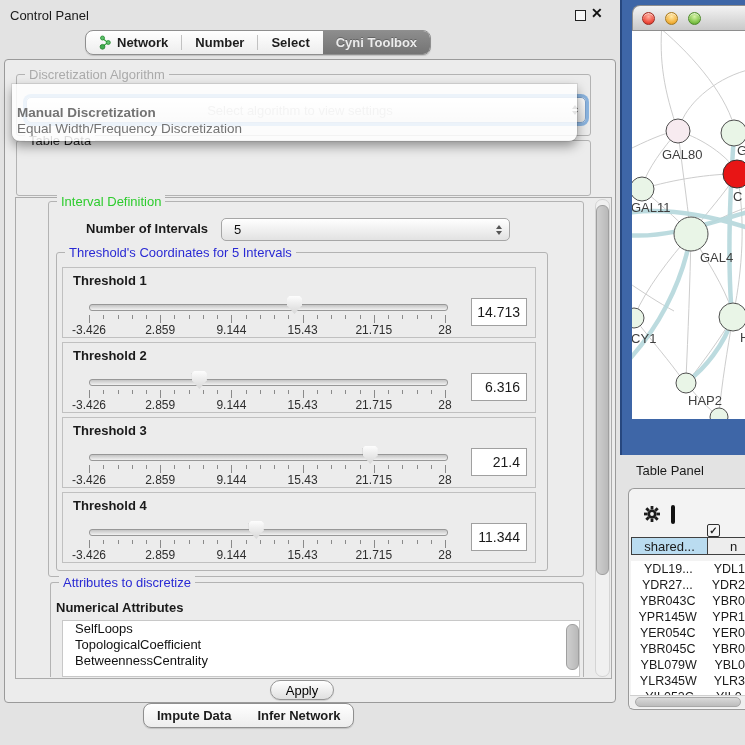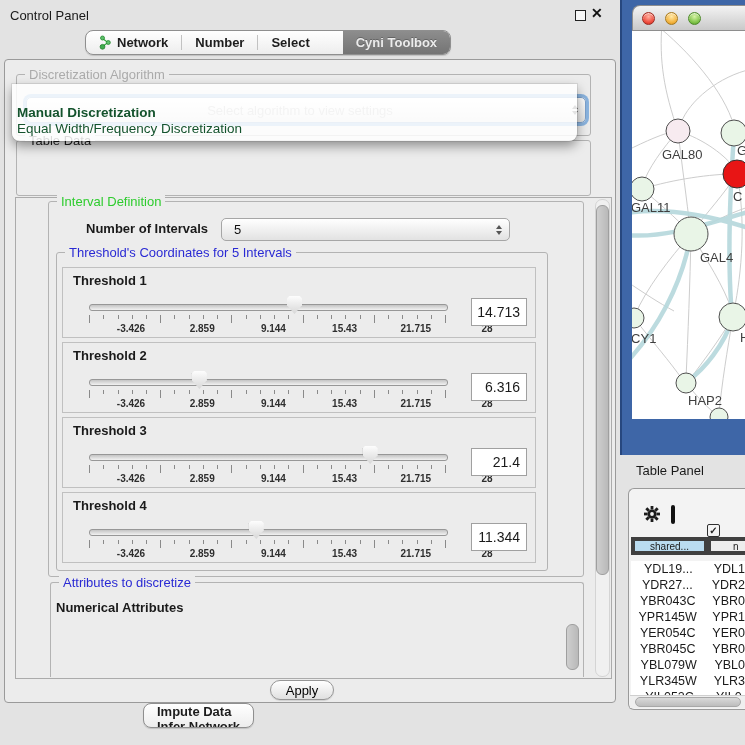--- a/index.html
+++ b/index.html
@@ -10,24 +10,24 @@
   
   #cp-title{left:10px;top:8px;font-size:13px;color:#1a1a1a;}
   #float-icon{left:575px;top:10px;width:9px;height:9px;border:1.6px solid #222;background:#f7f7f7;}
   #close-icon{left:591px;top:5px;font-size:14px;font-weight:bold;color:#111;}
 
   
   .segbar{display:flex;align-items:stretch;background:linear-gradient(#ffffff,#ededed);
           border:1px solid #8f8f8f;border-radius:8px;overflow:hidden;height:23px;
           box-shadow:0 1px 1px rgba(0,0,0,.15);}
   .seg{display:flex;align-items:center;padding:0 13px;font-size:13px;font-weight:600;color:#1c1c1c;white-space:nowrap;}
-  .seg.sel{background:linear-gradient(#8d8d8d,#747474);color:#ececec;text-shadow:0 -1px 0 rgba(0,0,0,.25);margin-left:20px;}
+  .seg.sel{background:linear-gradient(#8d8d8d,#747474);color:#ececec;text-shadow:0 -1px 0 rgba(0,0,0,.25);}
   .segsep{width:1px;background:#c2c2c2;margin:4px 0;}
   #tabbar-top{left:85px;top:30px;}
-  #tabbar-bottom{left:143px;top:703px;flex-direction:column;}
+  #tabbar-bottom{left:143px;top:703px;}
   .net-ico{margin-right:6px;display:inline-flex;}
 
   
   #content-panel{left:4px;top:59px;width:610px;height:642px;background:#ececec;
                  border:1px solid #9a9a9a;border-radius:4px;}
   .groupbox{border:1px solid #b3b3b3;border-radius:3px;}
   .gtitle{position:absolute;top:-8px;left:8px;background:#ececec;padding:0 4px;font-size:13px;line-height:15px;}
   #alg-group{left:16px;top:74px;width:573px;height:60px;}
   #alg-group .gtitle{color:#ababab;}
   #td-group{left:16px;top:140px;width:573px;height:54px;}
@@ -45,42 +45,42 @@
   .spin .up{border-bottom:4px solid #555;}
   .spin .dn{border-top:4px solid #555;}
   #alg-combo{left:26px;top:97px;width:560px;height:26px;border:1px solid #7aa0cc;
              box-shadow:0 0 0 3px rgba(105,160,218,.75);justify-content:center;color:#b5b5b5;}
   #td-combo{left:26px;top:159px;width:559px;height:23px;}
   #noi-combo{left:221px;top:218px;width:289px;height:23px;}
 
   
   #alg-popup{left:12px;top:84px;width:565px;height:57px;background:rgba(255,255,255,.84);
              border-radius:0 0 8px 8px;box-shadow:0 5px 12px rgba(0,0,0,.4),0 0 0 1px rgba(0,0,0,.08);z-index:40;}
-  .pop-item{position:absolute;left:3px;right:18px;height:15px;font-size:13.5px;color:#14532d;padding-left:2px;white-space:nowrap;}
+  .pop-item{position:absolute;left:3px;right:18px;height:15px;font-size:13.5px;color:#737373;padding-left:2px;white-space:nowrap;}
   .pop-item.b{font-weight:bold;}
 
   
   #scrollpanel{left:15px;top:197px;width:595px;height:480px;border:1px solid #ababab;background:#ececec;}
   .vtrack{background:#f0f0f0;border:1px solid #d4d4d4;border-radius:7px;}
   .vthumb{background:linear-gradient(90deg,#cfcfcf,#b9b9b9);border:1px solid #9f9f9f;border-radius:6px;}
   #vscroll-track{left:595px;top:199px;width:13px;height:476px;}
   #vscroll-thumb{left:596px;top:205px;width:11px;height:368px;}
 
   
   .thr-panel{position:absolute;left:62px;width:474px;height:71px;border:1px solid #c0c0c0;background:#ececec;box-sizing:border-box;}
   .thr-label{position:absolute;left:10px;top:5px;font-weight:bold;font-size:13px;}
   .track{position:absolute;left:26px;top:36px;width:357px;height:5px;border:1px solid #979797;border-radius:3px;
          background:linear-gradient(#c4c4c4,#f2f2f2);}
   .thumb{position:absolute;top:28px;width:15px;height:18px;background:linear-gradient(#fdfdfd,#d7d7d7);
          clip-path:polygon(15% 0,85% 0,100% 12%,100% 52%,50% 100%,0 52%,0 12%);
          filter:drop-shadow(0 0 1px #777);}
   .ticks{position:absolute;left:26px;top:47px;width:358px;height:9px;}
   .tick{position:absolute;top:0;width:1px;background:#8a8a8a;}
   .scale{position:absolute;left:26px;top:55px;width:358px;height:12px;}
-  .scale span{position:absolute;transform:translateX(-50%);font-size:10px;font-weight:bold;color:#2e2e2e;white-space:nowrap;margin-left:42px;}
+  .scale span{position:absolute;transform:translateX(-50%);font-size:12px;font-weight:normal;color:#2e2e2e;white-space:nowrap;}
   .valuebox{position:absolute;left:408px;top:30px;width:56px;height:28px;background:#fff;border:1px solid #a0a0a0;
             display:flex;align-items:center;justify-content:flex-end;padding-right:6px;font-size:14px;box-sizing:border-box;}
 
   
   #noi-label{left:86px;top:221px;font-weight:bold;}
   #attr-subtitle{left:56px;top:600px;font-weight:bold;}
   #attr-list{left:62px;top:620px;width:518px;height:57px;background:#fff;border:1px solid #c8c8c8;overflow:hidden;box-sizing:border-box;}
   .attr-item{height:16px;line-height:16px;padding-left:12px;font-size:13px;color:#111;white-space:nowrap;}
   #attr-vthumb{left:566px;top:624px;width:11px;height:44px;}
 
@@ -103,22 +103,22 @@
   
   #tp-title{left:636px;top:463px;font-size:13px;color:#1a1a1a;}
   #tp-container{left:628px;top:488px;width:117px;height:222px;background:#f3f3f3;border:1px solid #9a9a9a;
                 border-radius:6px 0 0 6px;border-right:none;box-sizing:border-box;}
   .tp-rel{position:absolute;}
   .colicon{width:15px;height:15px;border:2px solid #111;border-radius:2px;position:relative;}
   .colicon:after{content:"";position:absolute;left:50%;top:0;width:2px;height:100%;background:#111;transform:translateX(-50%);}
   .cb{width:11px;height:11px;border:1.4px solid #2e2e2e;border-radius:2px;position:relative;font-size:10px;line-height:11px;
       display:flex;align-items:center;justify-content:center;color:#222;}
   .cb:after{content:"✓";font-weight:bold;}
-  .th-cell{position:absolute;height:18px;border:4px solid #404040;display:flex;align-items:center;box-sizing:border-box;
-           font-size:10px;}
+  .th-cell{position:absolute;height:18px;border:1px solid #404040;display:flex;align-items:center;box-sizing:border-box;
+           font-size:13px;}
   #th-col1{left:2px;top:48px;width:77px;background:#badcf0;justify-content:center;}
   #th-col2{left:78px;top:48px;width:45px;background:#ededed;padding-left:22px;}
   #tp-rows{left:2px;top:72px;width:114px;height:134px;background:#fff;overflow:hidden;}
   .tp-row{display:flex;height:16px;line-height:16px;font-size:12.5px;}
   .tp-c1{width:77px;text-align:center;}
   .tp-c2{padding-left:8px;white-space:nowrap;}
   #tp-hscroll{left:1px;top:206px;width:115px;height:12px;background:#efefef;border-top:1px solid #cfcfcf;}
   #tp-hthumb{left:6px;top:208px;width:104px;height:8px;background:linear-gradient(#dadada,#bdbdbd);
              border:1px solid #a8a8a8;border-radius:5px;}
 </style>
@@ -365,20 +365,25 @@
           <span style="left:356.0px;">28</span>
         </div>
         <div class="valuebox">11.344</div>
       </div>
     </div>
 
   <div class="abs groupbox" id="attr-group">
     <span class="gtitle blue-title">Attributes to discretize</span>
   </div>
   <span class="abs" id="attr-subtitle">Numerical Attributes</span>
+  <div class="abs" id="attr-list">
+      <div class="attr-item">SelfLoops</div>
+      <div class="attr-item">TopologicalCoefficient</div>
+      <div class="attr-item">BetweennessCentrality</div>
+    </div>
   <div class="abs vthumb" id="attr-vthumb"></div>
 
   <button class="abs" id="apply-btn">Apply</button>
 
   <div class="abs segbar" id="tabbar-bottom">
     <div class="seg">
         <span>Impute Data</span>
       </div>
     <div class="seg">
         <span>Infer Network</span>

